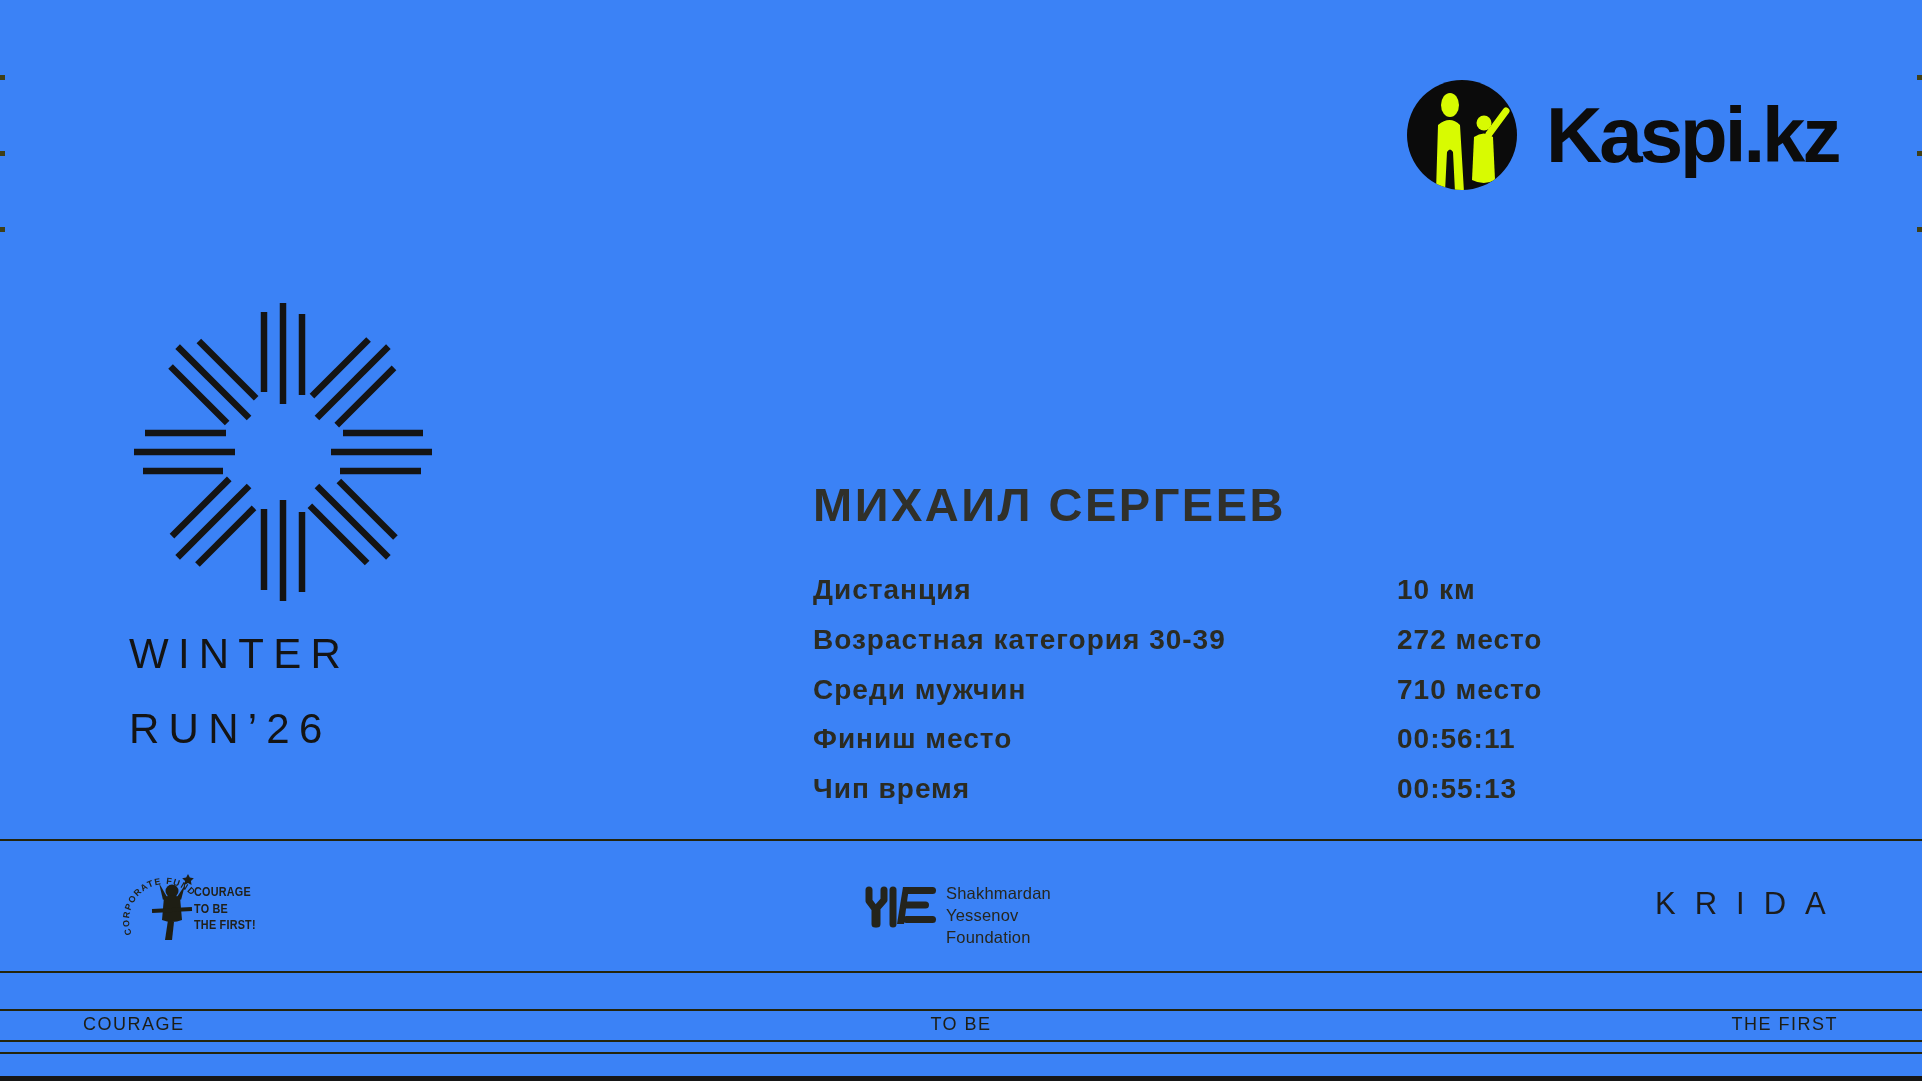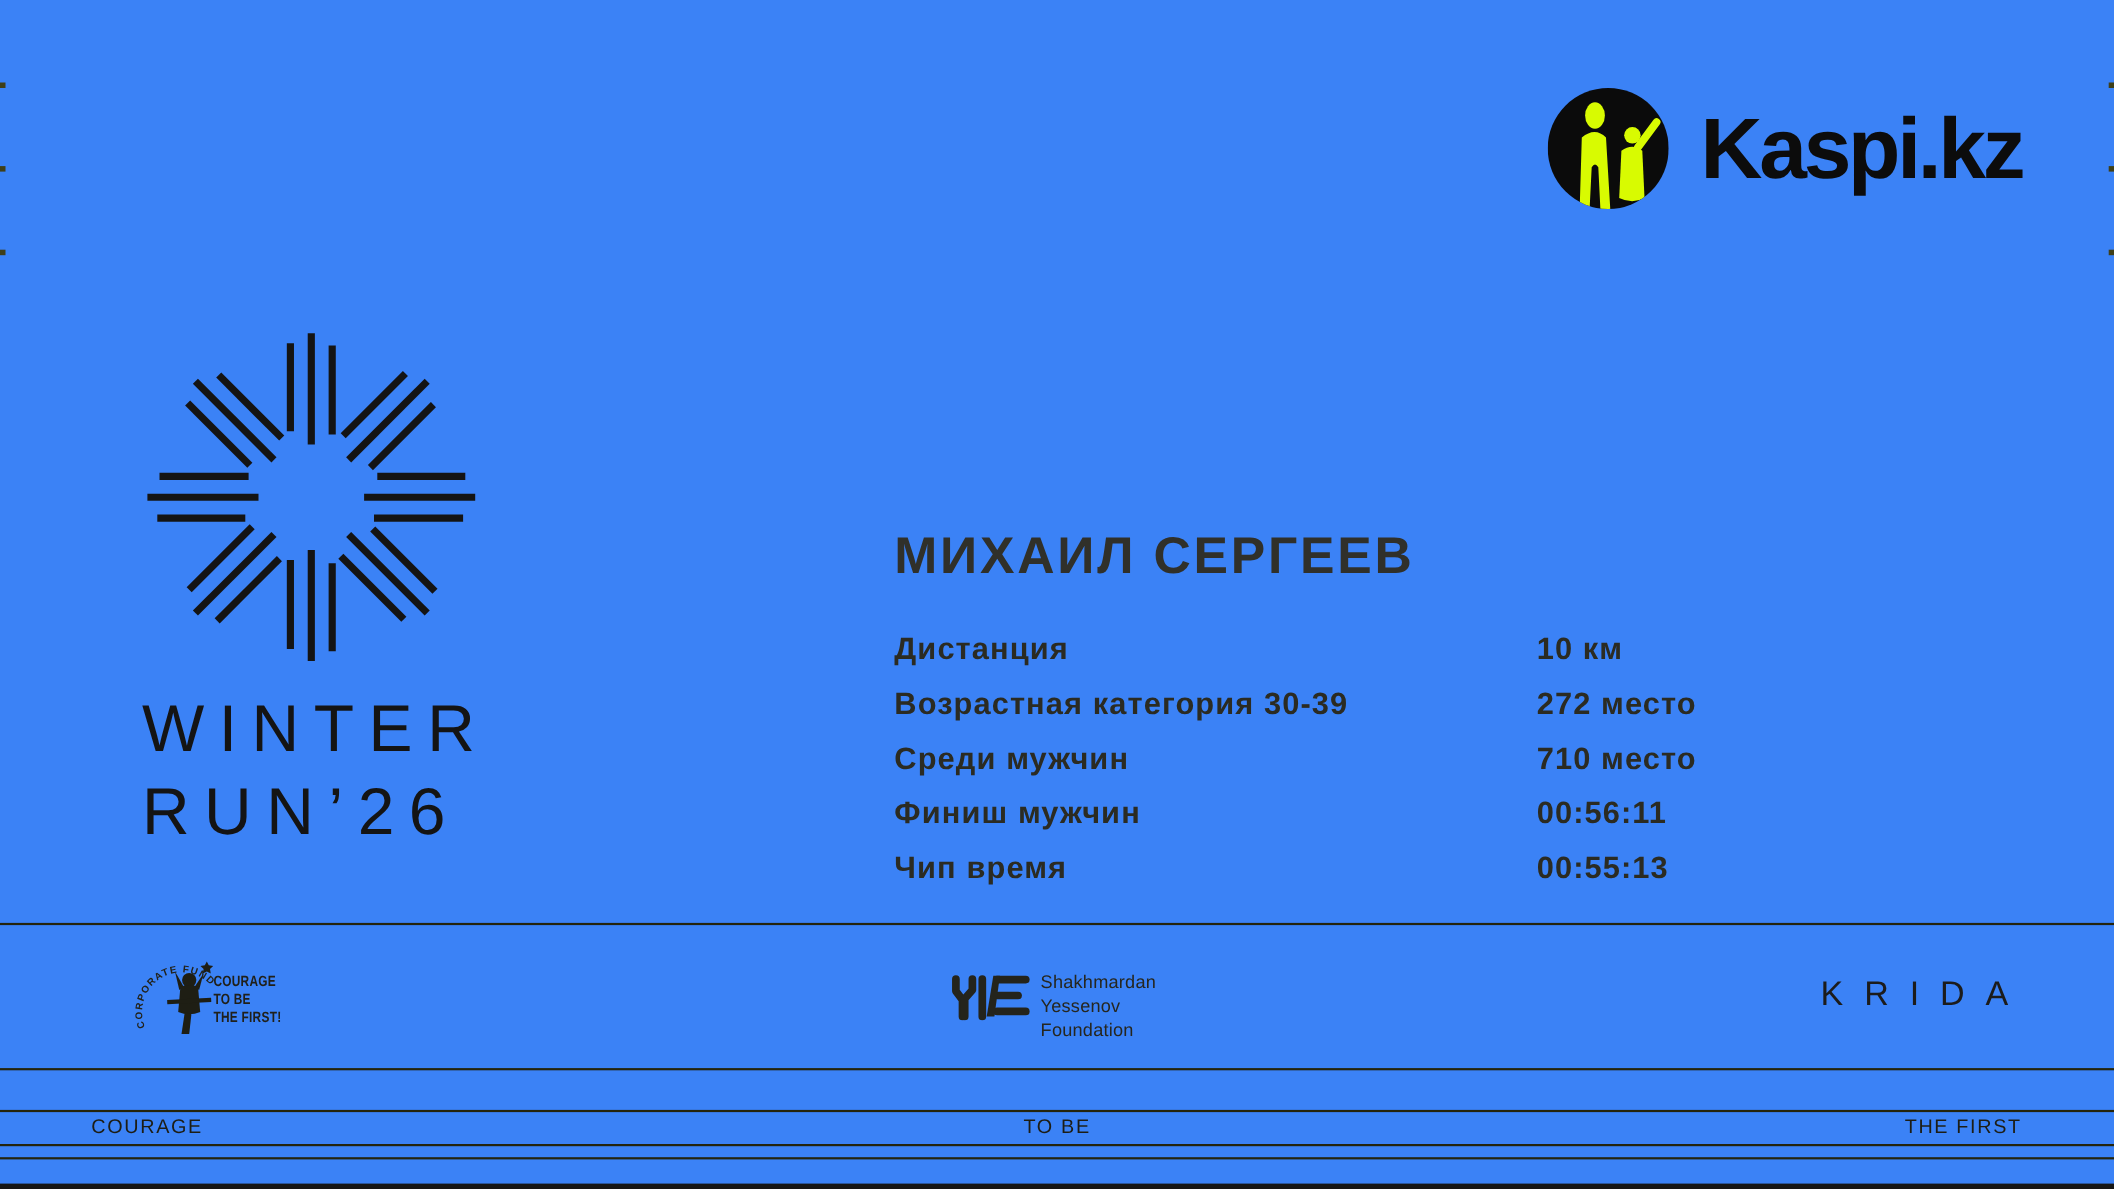--- a/index.html
+++ b/index.html
@@ -33,21 +33,21 @@
   .result-row{position:absolute;left:813px;width:1020px;height:40px;}
   .result-label,.result-value{
     position:absolute;top:0;font-size:28px;font-weight:700;letter-spacing:1px;
     line-height:1;color:#2b2b22;white-space:nowrap;
   }
   .result-label{left:0;}
   .result-value{left:568px;margin-left:16px;}
   
   .event-line{
     position:absolute;left:129px;
-    font-size:60px;font-weight:400;letter-spacing:.22em;line-height:1;
+    font-size:42px;font-weight:400;letter-spacing:.22em;line-height:1;
     color:#141414;white-space:nowrap;
   }
   
   .hline{position:absolute;left:0;width:1922px;height:2px;background:#24240c;}
   .bottom-bar{position:absolute;left:0;top:1076px;width:1922px;height:5px;background:#161616;}
   
   .cf-slogan{
     position:absolute;left:194px;top:884px;
     font-size:13.5px;font-weight:600;line-height:16.5px;letter-spacing:.3px;
     color:#20201a;transform:scaleX(.8);transform-origin:left top;white-space:nowrap;
@@ -132,21 +132,21 @@
   </div>
   <div class="result-row" style="top:626px">
     <span class="result-label">Возрастная категория 30-39</span>
     <span class="result-value">272 место</span>
   </div>
   <div class="result-row" style="top:676px">
     <span class="result-label">Среди мужчин</span>
     <span class="result-value">710 место</span>
   </div>
   <div class="result-row" style="top:725px">
-    <span class="result-label">Финиш мужчин</span>
+    <span class="result-label">Финиш место</span>
     <span class="result-value">00:56:11</span>
   </div>
   <div class="result-row" style="top:775px">
     <span class="result-label">Чип время</span>
     <span class="result-value">00:55:13</span>
   </div>
 
   <div class="hline" style="top:839px"></div>
 
   <svg class="abs" style="left:112px;top:864px" width="86" height="88" viewBox="0 0 86 88">

